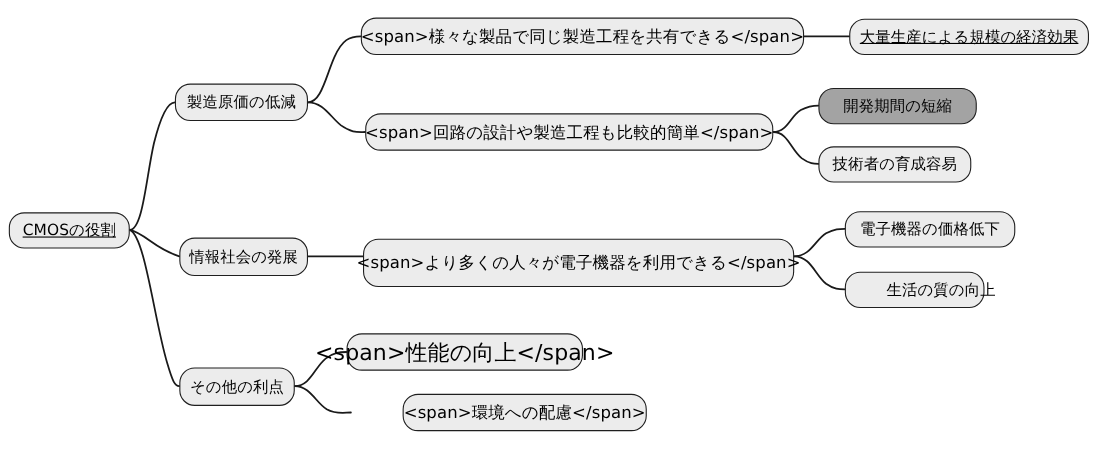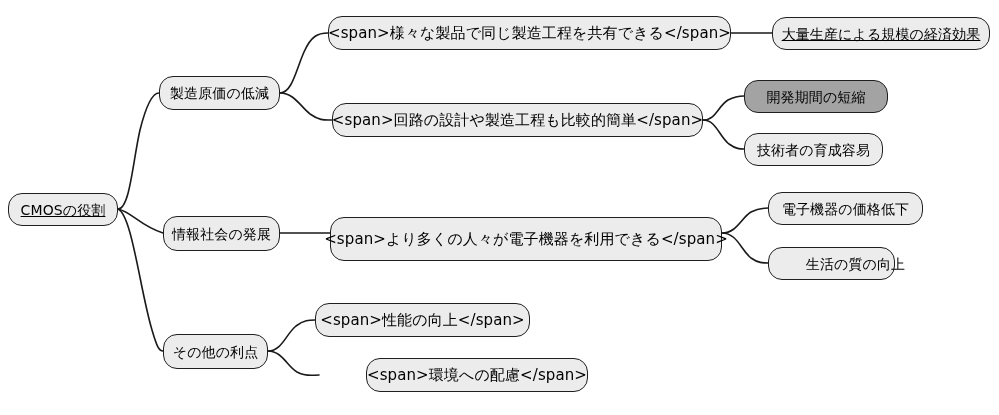--- a/index.html
+++ b/index.html
@@ -112,21 +112,21 @@
   </div>
 
   <div class="node" style="left: 768px; top: 192px; width: 155px; height: 33px; font-size: 14px; background: rgb(236, 236, 236); border-color: rgb(31, 31, 31); color: rgb(0, 0, 0);">
     <span class="node-label">電子機器の価格低下</span>
   </div>
 
   <div class="node" style="left: 768px; top: 247px; width: 127px; height: 33px; font-size: 14px; background: rgb(236, 236, 236); border-color: rgb(31, 31, 31); color: rgb(0, 0, 0); padding-left: 48px;">
     <span class="node-label">生活の質の向上</span>
   </div>
 
-  <div class="node" style="left: 315px; top: 303px; width: 215px; height: 34px; font-size: 15px; background: rgb(236, 236, 236); border-color: rgb(31, 31, 31); color: rgb(0, 0, 0);">
+  <div class="node" style="left: 315px; top: 303px; width: 215px; height: 34px; font-size: 20px; background: rgb(236, 236, 236); border-color: rgb(31, 31, 31); color: rgb(0, 0, 0);">
     <span class="node-label">&lt;span&gt;性能の向上&lt;/span&gt;</span>
   </div>
 
   <div class="node" style="left: 319px; top: 358px; width: 222px; height: 34px; font-size: 15px; background: rgb(236, 236, 236); border-color: rgb(31, 31, 31); color: rgb(0, 0, 0); margin-left: 47px;">
     <span class="node-label">&lt;span&gt;環境への配慮&lt;/span&gt;</span>
   </div>
 
 </div>
 
 </body></html>

